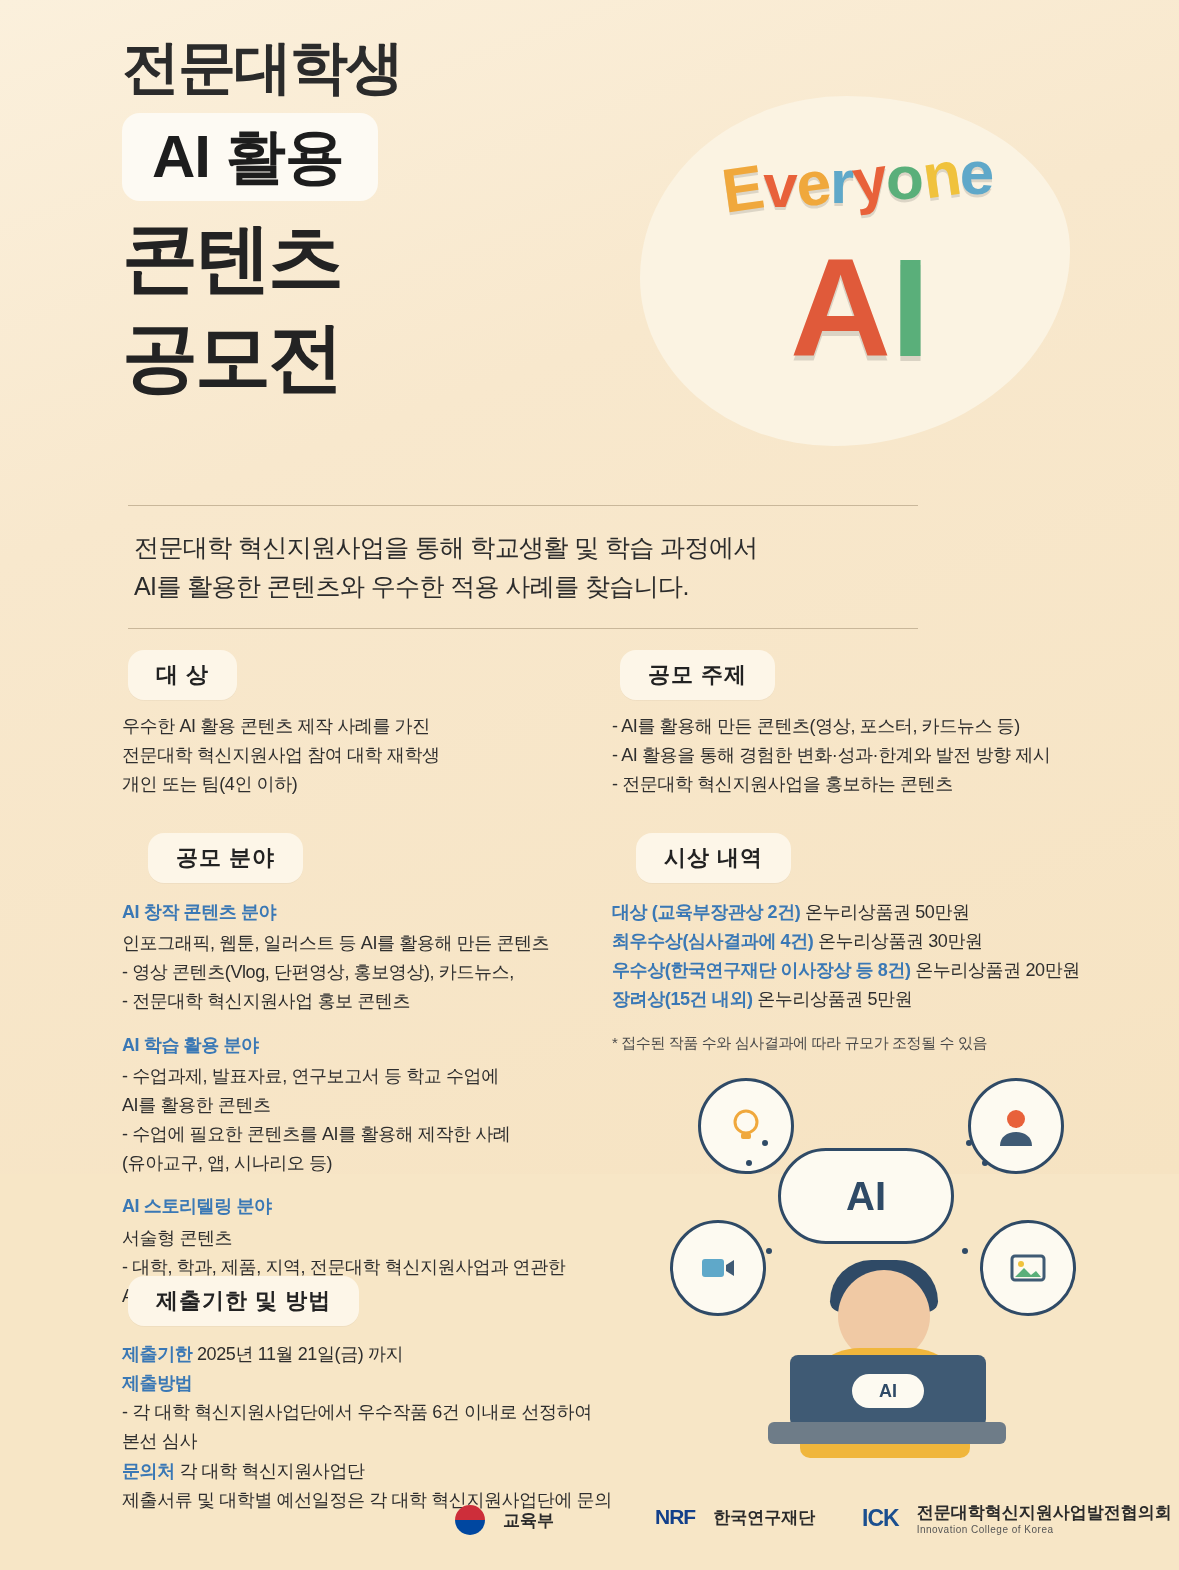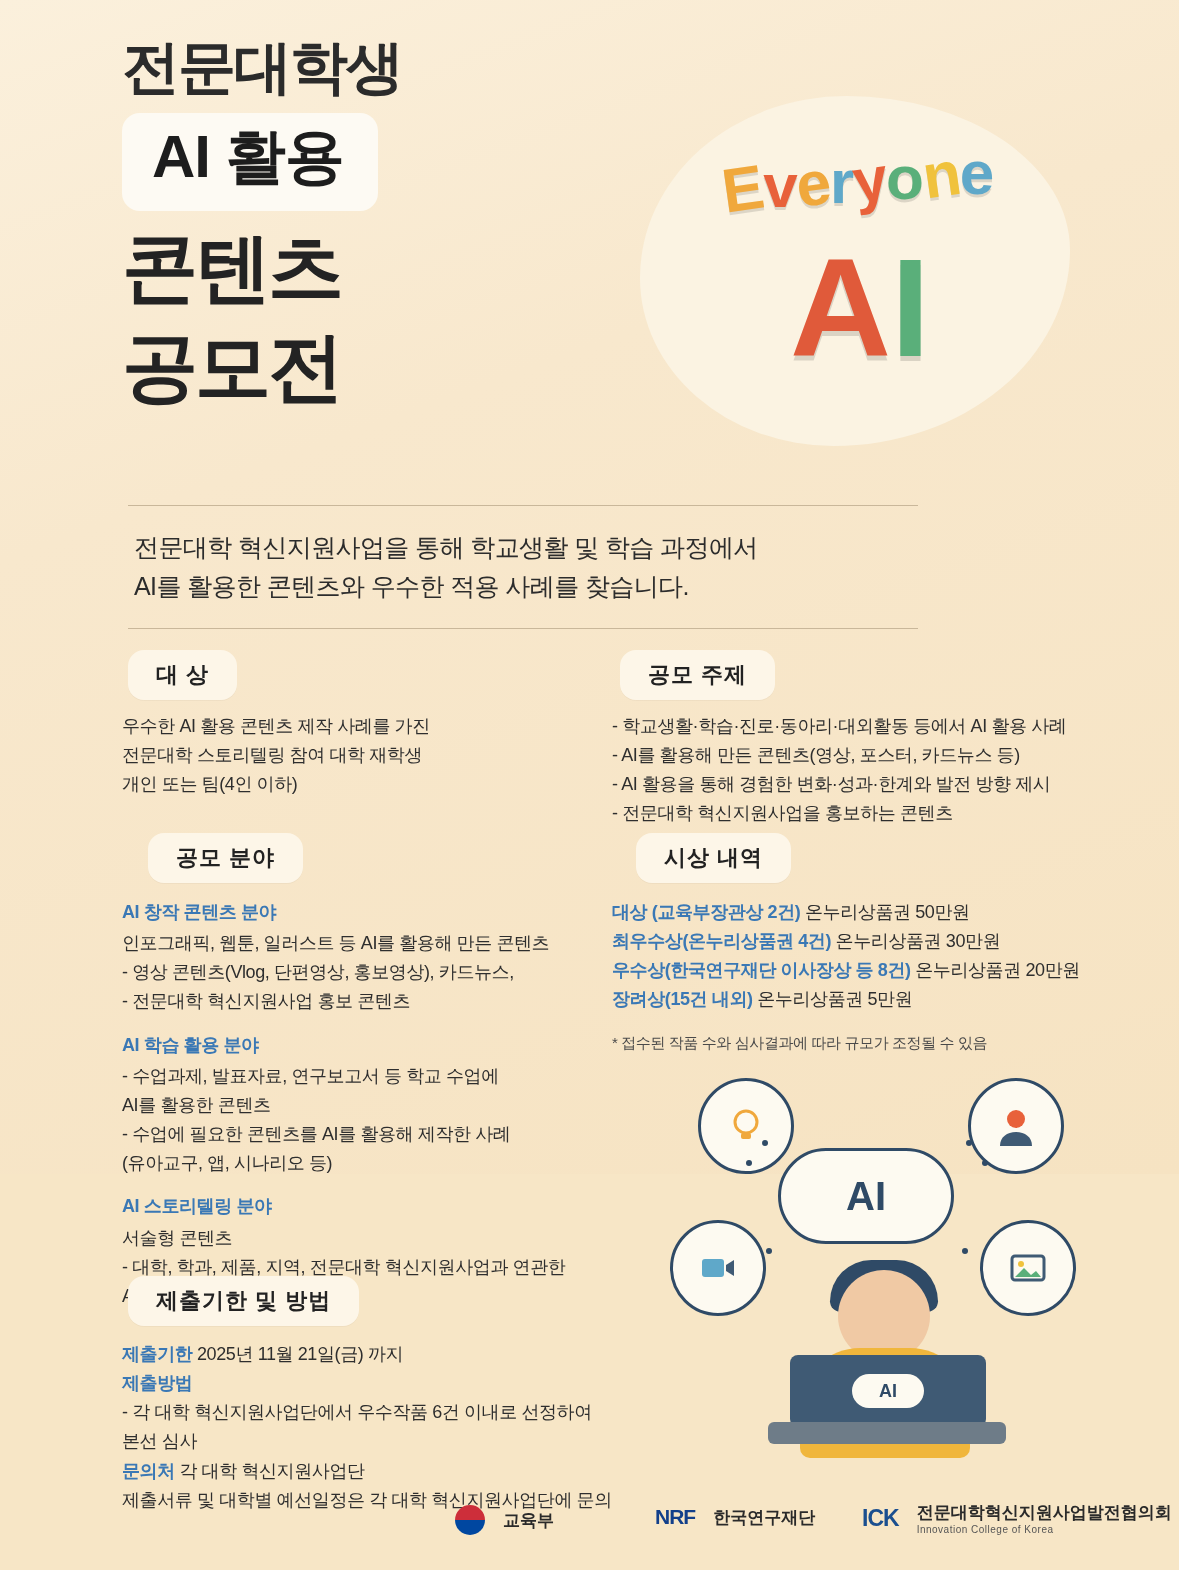--- a/index.html
+++ b/index.html
@@ -17,21 +17,21 @@
 
   
   .hdr { position: absolute; left: 122px; top: 34px; width: 560px; }
   .hdr-line1 {
     font-size: 58px; font-weight: 700; color: #2b2b2b; letter-spacing: -2px;
     line-height: 1.15;
   }
   .hdr-chip {
     display: inline-block; margin-top: 12px;
     background: #fdfaf3; border-radius: 18px;
-    padding: 8px 34px 18px 30px;
+    padding: 8px 34px 8px 30px;
     font-size: 60px; font-weight: 800; color: #1d1d1d; letter-spacing: -1px;
     line-height: 1.2;
   }
   .hdr-line3 {
     margin-top: 14px;
     font-size: 76px; font-weight: 700; color: #232323; letter-spacing: -3px;
     line-height: 1.12;
   }
 
   
@@ -130,27 +130,26 @@
   <div class="lead-wrap">
     <div class="rule"></div>
     <div class="lead" style="white-space:pre-line">전문대학 혁신지원사업을 통해 학교생활 및 학습 과정에서
 AI를 활용한 콘텐츠와 우수한 적용 사례를 찾습니다.</div>
     <div class="rule"></div>
   </div>
 
   <div class="pill" style="left:128px; top:650px;">대  상</div>
   <div class="body" style="left:122px; top:712px; width:460px;" id="target-body">
       <div>우수한 AI 활용 콘텐츠 제작 사례를 가진</div>
-      <div>전문대학 스토리텔링 참여 대학 재학생</div>
+      <div>전문대학 혁신지원사업 참여 대학 재학생</div>
       <div>개인 또는 팀(4인 이하)</div>
     </div>
 
   <div class="pill" style="left:620px; top:650px;">공모 주제</div>
   <div class="body" style="left:612px; top:712px; width:520px;" id="topic-body">
-      <div>- 학교생활·학습·진로·동아리·대외활동 등에서 AI 활용 사례</div>
       <div>- AI를 활용해 만든 콘텐츠(영상, 포스터, 카드뉴스 등)</div>
       <div>- AI 활용을 통해 경험한 변화·성과·한계와 발전 방향 제시</div>
       <div>- 전문대학 혁신지원사업을 홍보하는 콘텐츠</div>
     </div>
 
   <div class="pill" style="left:148px; top:833px;">공모 분야</div>
   <div class="body" style="left:122px; top:898px; width:470px;" id="fields-body">
       <div class="sub">AI 창작 콘텐츠 분야</div>
       <div>   인포그래픽, 웹툰, 일러스트 등 AI를 활용해 만든 콘텐츠</div>
       <div>- 영상 콘텐츠(Vlog, 단편영상, 홍보영상), 카드뉴스,</div>
@@ -164,21 +163,21 @@
       <div class="gap"></div>
       <div class="sub">AI 스토리텔링 분야</div>
       <div>   서술형 콘텐츠</div>
       <div>- 대학, 학과, 제품, 지역, 전문대학 혁신지원사업과 연관한</div>
       <div>   AI 활용 스토리텔링</div>
     </div>
 
   <div class="pill" style="left:636px; top:833px;">시상 내역</div>
   <div class="body" style="left:612px; top:898px; width:520px;" id="awards-body">
       <div><span class="blue">대상 (교육부장관상 2건)</span><span>  온누리상품권 50만원</span></div>
-      <div><span class="blue">최우수상(온누리상품권 4건)</span><span>  온누리상품권 30만원</span></div>
+      <div><span class="blue">최우수상(심사결과에 4건)</span><span>  온누리상품권 30만원</span></div>
       <div><span class="blue">우수상(한국연구재단 이사장상 등 8건)</span><span>  온누리상품권 20만원</span></div>
       <div><span class="blue">장려상(15건 내외)</span><span>  온누리상품권 5만원</span></div>
       <div class="note">* 접수된 작품 수와 심사결과에 따라 규모가 조정될 수 있음</div>
     </div>
 
   <div class="pill" style="left:128px; top:1276px;">제출기한 및 방법</div>
   <div class="body" style="left:122px; top:1340px; width:500px;" id="submit-body">
       <div><span class="blue">제출기한</span><span>  2025년 11월 21일(금) 까지</span></div>
       <div class="blue">제출방법</div>
       <div>- 각 대학 혁신지원사업단에서 우수작품 6건 이내로 선정하여</div>

